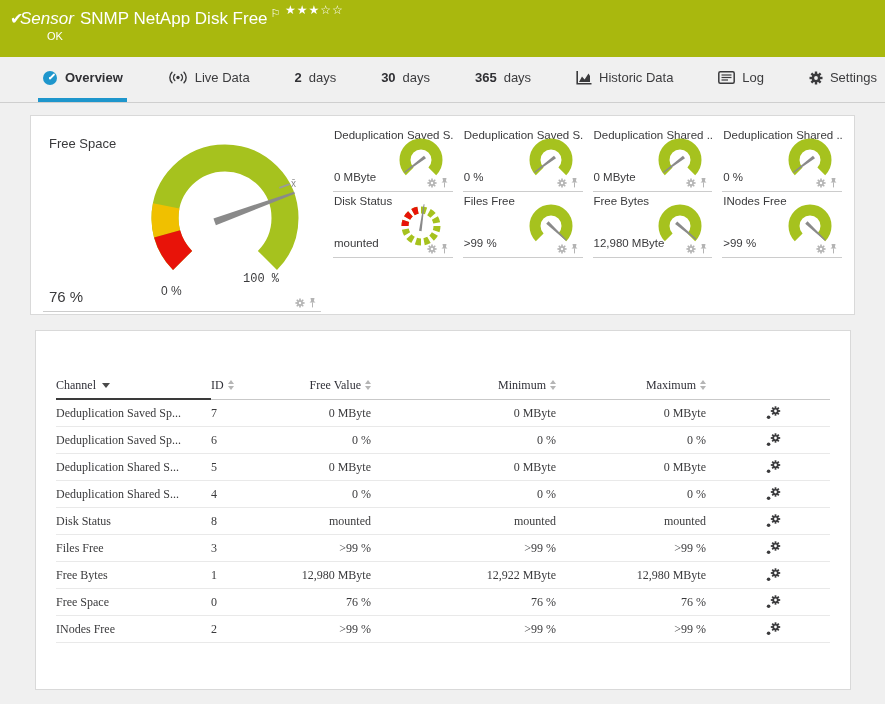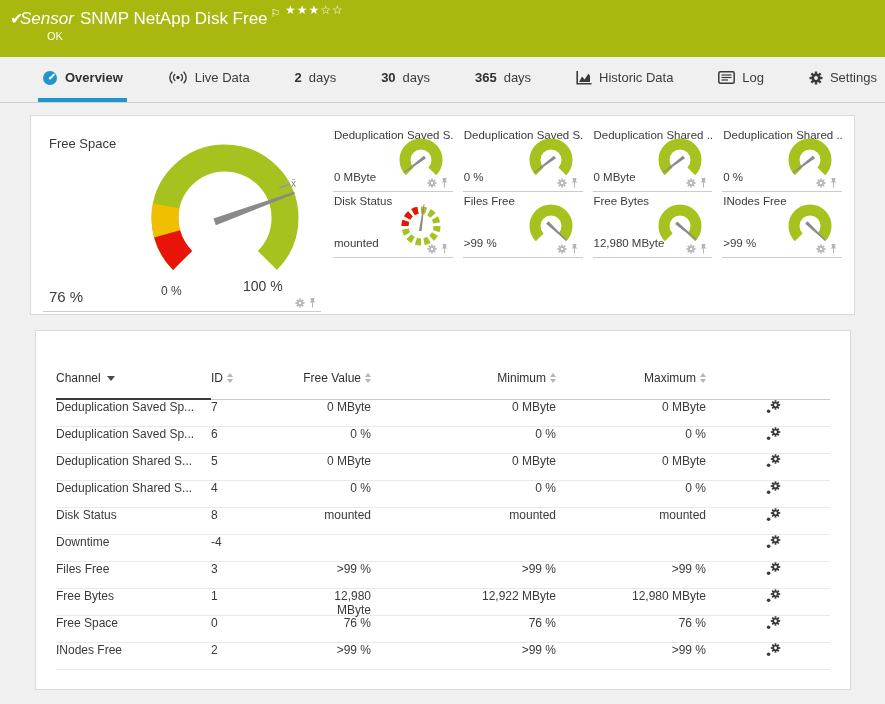--- a/index.html
+++ b/index.html
@@ -54,21 +54,21 @@
     height:200px;
     display:flex;
     padding:10px 12px 4px 12px;
   }
   
   .big-cell { width:278px; height:186px; position:relative; border-bottom:1px solid #ccc; flex:none; }
   .big-title { position:absolute; left:6px; top:10px; font-size:13px; }
   .big-gauge { position:absolute; left:92px; top:0; }
   .big-value { position:absolute; left:6px; bottom:6px; font-size:15px; }
   .min-label { position:absolute; left:118px; top:158px; font-size:12px; }
-  .max-label { position:absolute; left:200px; top:152px; font-size:14px; }
+  .max-label { position:absolute; left:200px; top:146px; font-size:12px;font-family:Liberation Mono, monospace; }
   .avg-marker { position:absolute; left:248px; top:52px; font-size:10px; color:#8a8a8a; }
   .avg-marker::before {
     content:""; position:absolute; left:-12px; top:7px; width:11px; height:1.5px;
     background:#9a9a9a; transform:rotate(-20deg);
   }
   .cell-icons { position:absolute; right:4px; bottom:3px; display:flex; gap:3px; align-items:center; }
   
   .mini-grid {
     flex:1; margin-left:12px;
     display:grid;
@@ -84,21 +84,21 @@
   }
   .mini-gauge { position:absolute; right:5px; top:9px; }
   .mini-value { position:absolute; left:1px; bottom:8px; font-size:11.5px; }
   
   .table-panel {
     margin:15px 34px 0 35px;
     height:360px;
     padding:40px 20px 20px 20px;
     font-size:12px;
   }
-  .trow { display:flex; height:27px; border-bottom:1px solid #e9e9e9; }
+  .trow { display:flex; align-items:center; height:27px; border-bottom:1px solid #e9e9e9;font-family:Liberation Serif, serif; }
   .thead { height:29px; position:relative; border-bottom:1px solid #c9c9c9; color:#303038; }
   .thead .sort-seg {
     position:absolute; left:0; bottom:-1px; width:155px; height:2px; background:#3a3a3a;
   }
   .col-channel { width:155px; text-align:left; white-space:nowrap; overflow:hidden; }
   .col-id { width:86px; text-align:left; }
   .col-last { width:74px; text-align:right; }
   .col-min { width:185px; text-align:right; }
   .col-max { width:150px; text-align:right; }
   .col-icon { margin-left:57px; width:20px; display:flex; justify-content:center; }
@@ -589,42 +589,20 @@
                 <line x1="3.3" y1="-3.3" x2="-3.3" y2="3.3"></line>
           </g>
           <circle r="3.1" style="fill:var(--c-icon-dark)"></circle>
               <circle r="1.4" fill="#fff"></circle>
         </g>
         <circle cx="2.6" cy="11.2" r="1.8" style="fill:var(--c-icon-dark)"></circle>
       </svg>
     </div>
   </div>
 
-  <div class="trow">
-    <div class="col-channel">Downtime</div>
-    <div class="col-id">-4</div>
-    <div class="col-last"></div>
-    <div class="col-min"></div>
-    <div class="col-max"></div>
-    <div class="col-icon">
-      <svg width="15" height="14" viewBox="0 0 15 14">
-        <g transform="translate(9.5,5)">
-          <g style="stroke:var(--c-icon-dark)" stroke-width="1.8">
-            <line x1="0" y1="-4.7" x2="0" y2="4.7"></line>
-                <line x1="-4.7" y1="0" x2="4.7" y2="0"></line>
-            <line x1="-3.3" y1="-3.3" x2="3.3" y2="3.3"></line>
-                <line x1="3.3" y1="-3.3" x2="-3.3" y2="3.3"></line>
-          </g>
-          <circle r="3.1" style="fill:var(--c-icon-dark)"></circle>
-              <circle r="1.4" fill="#fff"></circle>
-        </g>
-        <circle cx="2.6" cy="11.2" r="1.8" style="fill:var(--c-icon-dark)"></circle>
-      </svg>
-    </div>
-  </div>
 
   <div class="trow">
     <div class="col-channel">Files Free</div>
     <div class="col-id">3</div>
     <div class="col-last">&gt;99 %</div>
     <div class="col-min">&gt;99 %</div>
     <div class="col-max">&gt;99 %</div>
     <div class="col-icon">
       <svg width="15" height="14" viewBox="0 0 15 14">
         <g transform="translate(9.5,5)">

